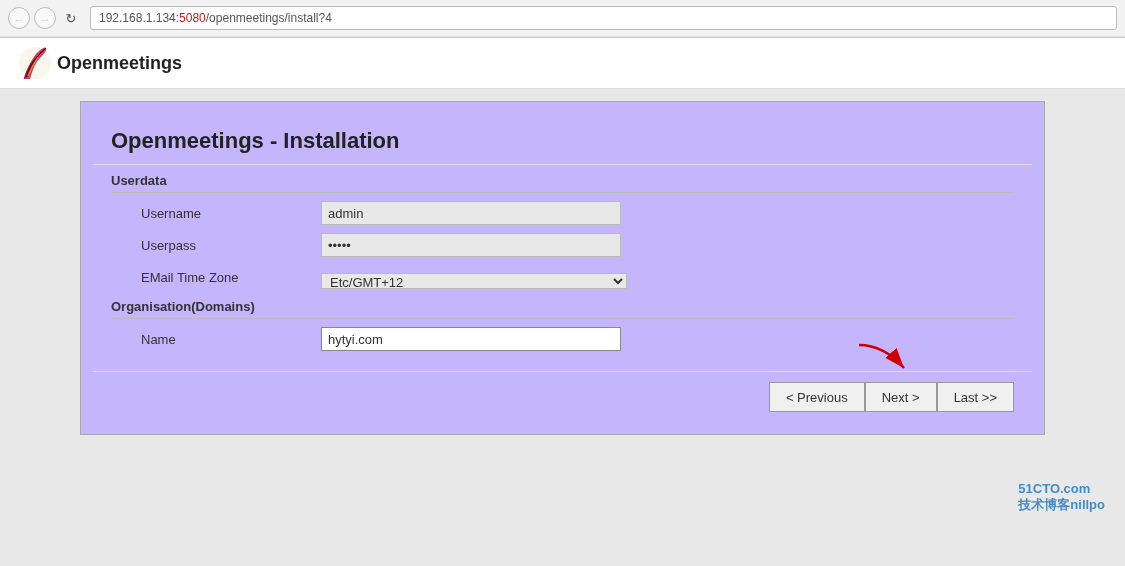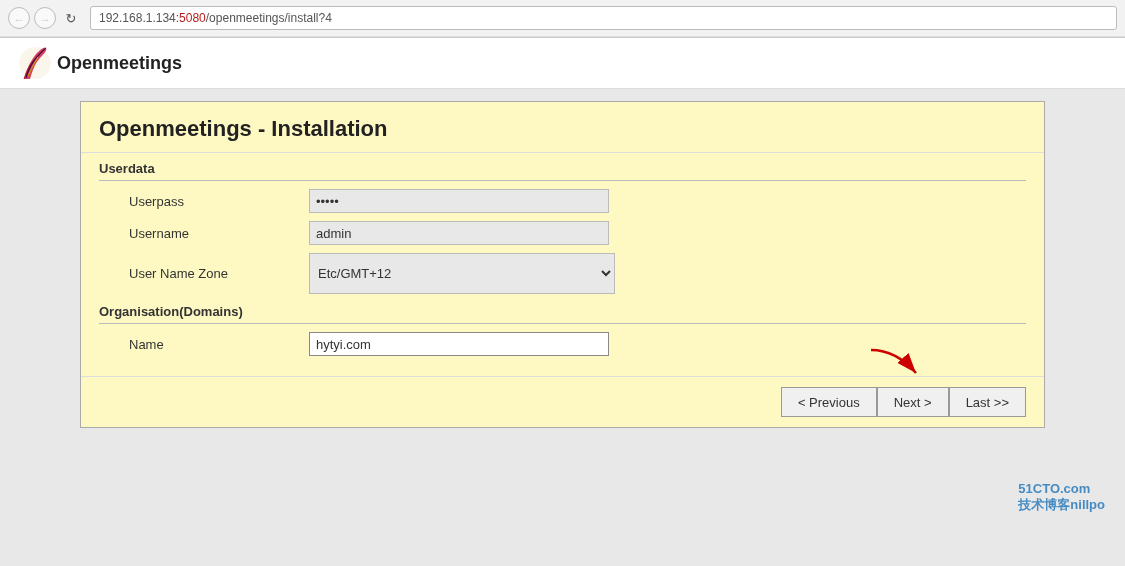--- a/index.html
+++ b/index.html
@@ -97,23 +97,23 @@
       font-weight: bold;
       color: #222;
     }
 
     
     .main-content {
       padding: 12px 80px;
       background: #e8e8e8;
     }
     .installation-card {
-      background: #fef9c3;
+      background: #c4b5fd;
       border: 1px solid #aaa;
-      padding: 0;
+      padding: 12px;
     }
     .card-header {
       padding: 14px 18px 10px;
       border-bottom: 1px solid #ddd;
     }
     .card-title {
       font-size: 22px;
       font-weight: bold;
       color: #222;
     }
@@ -152,27 +152,28 @@
       padding: 0 6px;
       font-size: 13px;
       color: #333;
     }
     .field-input.white-bg {
       background: white;
       border: 1px solid #888;
     }
     .field-select {
       width: 306px;
-      height: 41px;
+      height: 16px;
       border: 1px solid #bbb;
       background: #e8e8e8;
       padding: 0 4px;
       font-size: 13px;
       color: #333;
       appearance: auto;
+      margin-top: 8px;
     }
 
     
     .card-footer {
       display: flex;
       justify-content: flex-end;
       align-items: flex-end;
       padding: 10px 18px;
       border-top: 1px solid #ddd;
       position: relative;
@@ -256,32 +257,32 @@
     <div class="card-header">
       <span class="card-title">Openmeetings - Installation</span>
     </div>
 
     <div class="card-body">
 
       <div class="section">
         <div class="section-title">Userdata</div>
 
         <div class="field-row">
+          <span class="field-label">Username</span>
+          <input class="field-input" type="text" value="admin" readonly="" style="">
+        </div>
+
+        <div class="field-row">
           <span class="field-label">Userpass</span>
           <input class="field-input" type="password" value="admin" style="">
         </div>
 
+
         <div class="field-row">
-          <span class="field-label">Username</span>
-          <input class="field-input" type="text" value="admin" readonly="" style="">
-        </div>
-
-
-        <div class="field-row">
-          <span class="field-label">User Name Zone</span>
+          <span class="field-label">EMail Time Zone</span>
           <select class="field-select">
             <option>Etc/GMT+12</option>
             <option>Etc/GMT+11</option>
             <option>Etc/GMT+10</option>
             <option>Etc/GMT+9</option>
             <option>Etc/GMT+8</option>
           </select>
         </div>
       </div>
 

